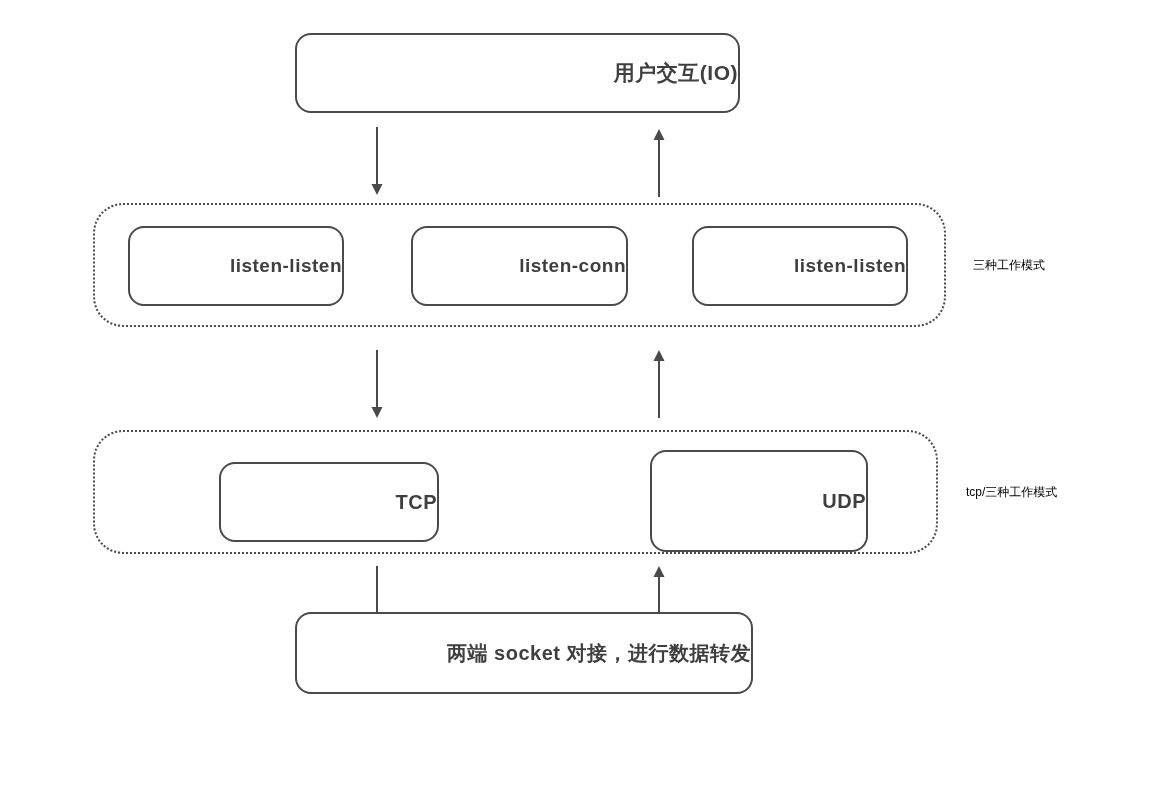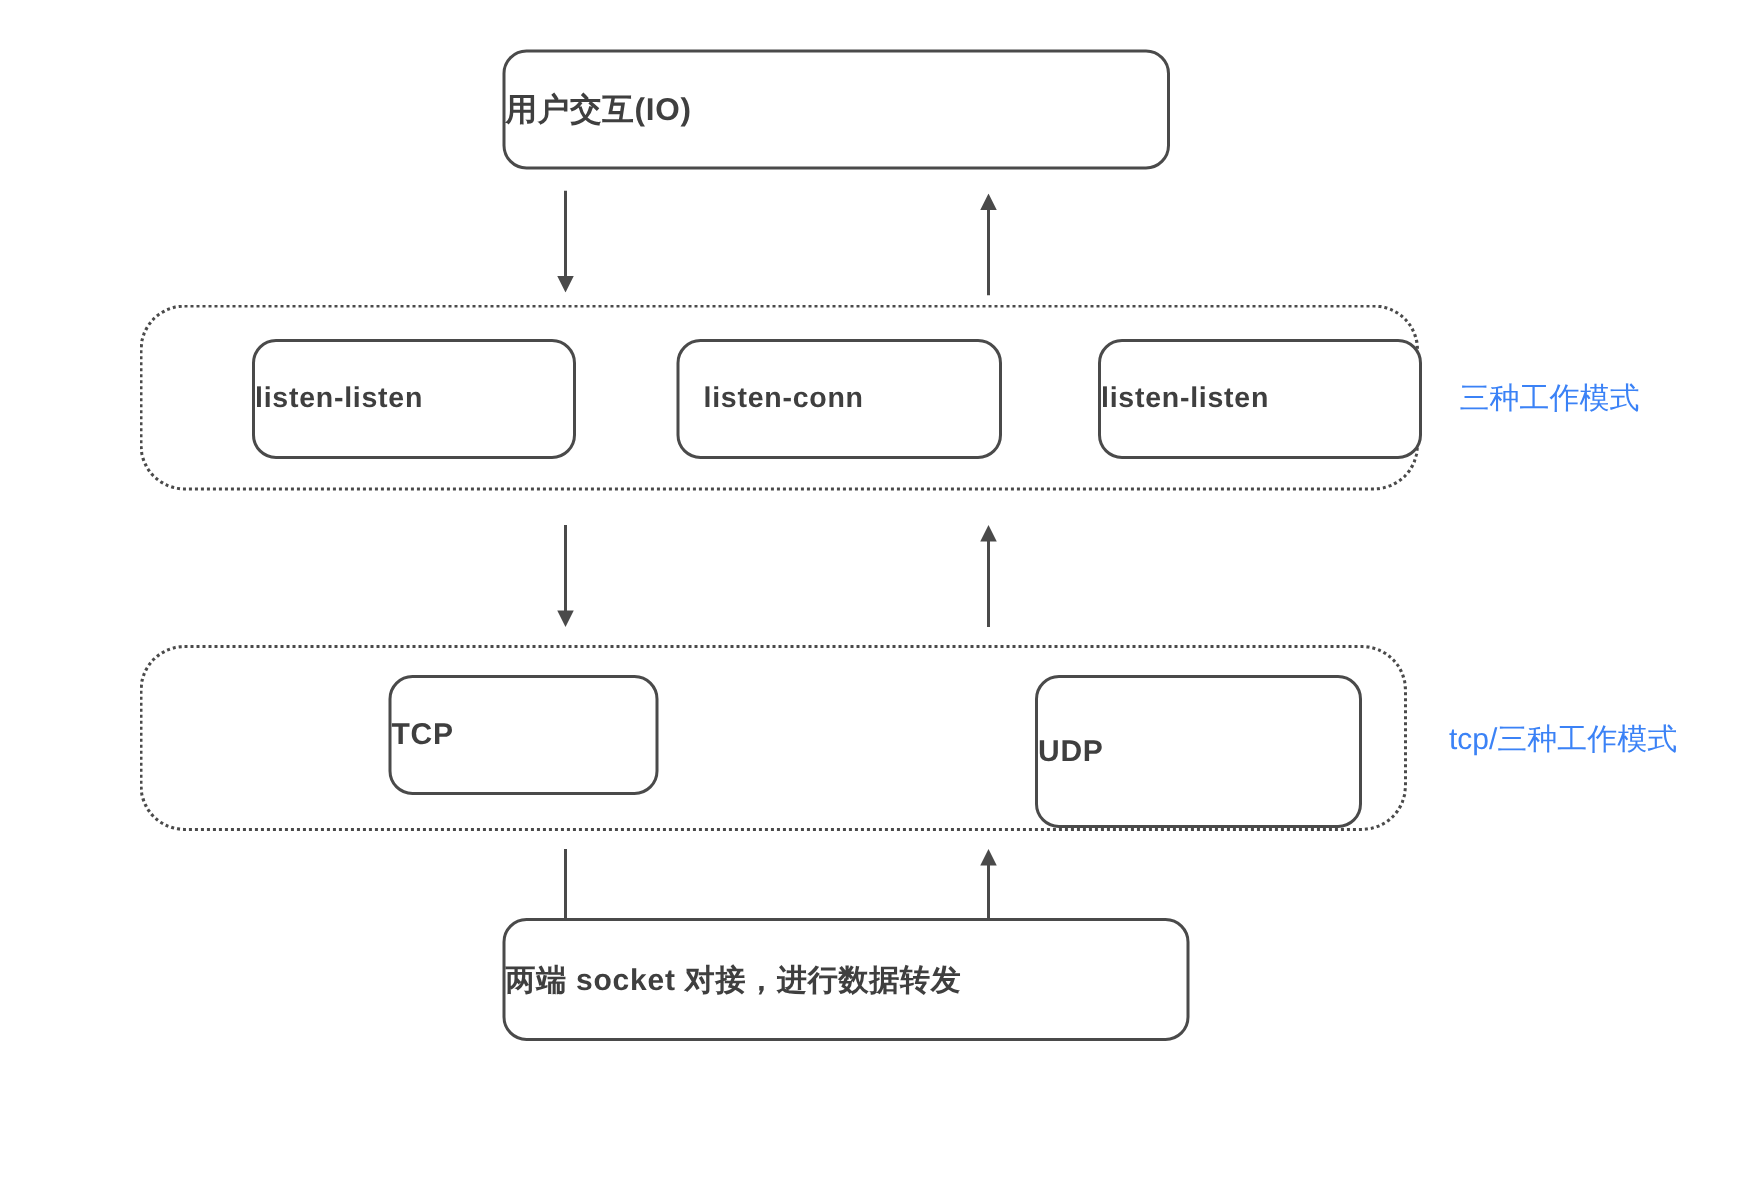--- a/index.html
+++ b/index.html
@@ -17,56 +17,55 @@
   }
   
   .node {
     position: absolute;
     box-sizing: border-box;
     border: 2.5px solid #4a4a4a;
     border-radius: 16px;
     background: #ffffff;
     display: flex;
     align-items: center;
-    justify-content: flex-start;
+    justify-content: flex-end;
     color: #3f3f3f;
     font-weight: bold;
     font-size: 20px;
     letter-spacing: 0.5px;
     text-align: center;
-    margin-left: 40px;
   }
   .node-user-io    { left: 295px; top: 33px;  width: 445px; height: 80px; font-size: 21px; }
   .node-socket     { left: 295px; top: 612px; width: 458px; height: 82px; }
 
   
   .group {
     position: absolute;
     box-sizing: border-box;
     border: 2px dotted #4a4a4a;
     border-radius: 30px;
     background: #ffffff;
   }
   .group-modes    { left: 93px; top: 203px; width: 853px; height: 124px; }
   .group-protocol { left: 93px; top: 430px; width: 845px; height: 124px; }
 
   
   .node-listen-1 { left: 128px; top: 226px; width: 216px; height: 80px; font-size: 19px; }
   .node-listen-2 { left: 411px; top: 226px; width: 217px; height: 80px; font-size: 19px; padding-left: 16px; }
   .node-listen-3 { left: 692px; top: 226px; width: 216px; height: 80px; font-size: 19px; }
-  .node-tcp      { left: 219px; top: 450px; width: 180px; height: 80px; }
+  .node-tcp      { left: 219px; top: 462px; width: 220px; height: 80px; }
   .node-udp      { left: 650px; top: 450px; width: 218px; height: 102px; }
 
   
   .side-label {
     position: absolute;
     display: flex;
     align-items: center;
-    color: #3b82f6;
-    font-size: 20px;
+    color: #000000;
+    font-size: 12px;
     font-weight: normal;
     white-space: nowrap;
   }
   .side-label-modes    { left: 973px; top: 203px; height: 124px; }
   .side-label-protocol { left: 966px; top: 430px; height: 124px; }
 
   
   .arrow {
     position: absolute;
     width: 14px;

